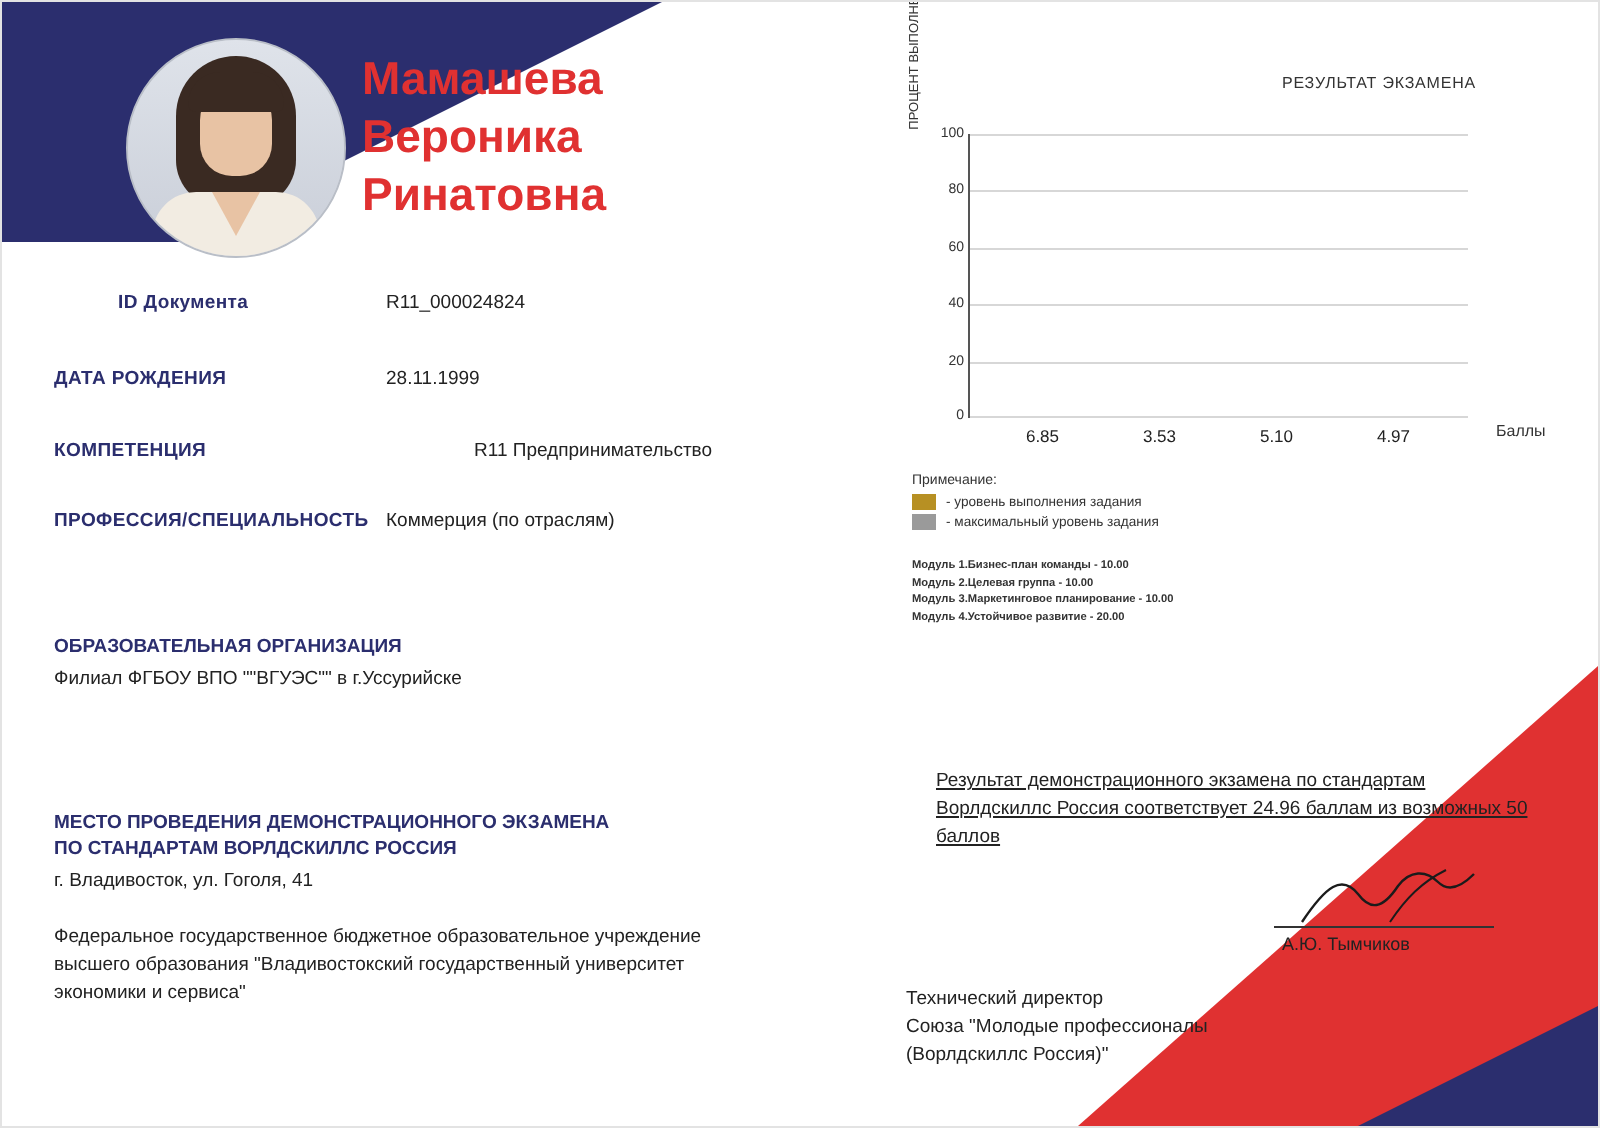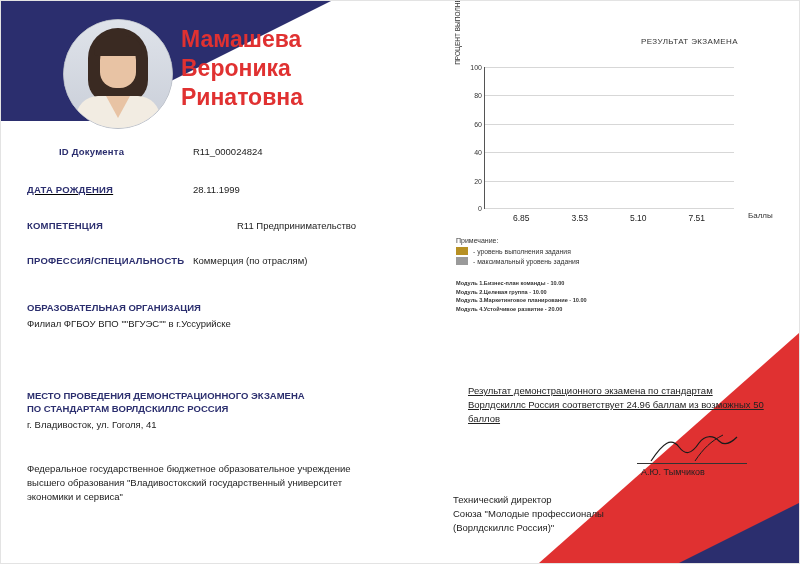--- a/index.html
+++ b/index.html
@@ -66,21 +66,21 @@
   .name{
     position:absolute;left:180px;top:24px;width:230px;
     color:#e03131;font-size:23px;font-weight:bold;line-height:29px;
   }
   
   .field{position:absolute;font-size:9.5px;}
   .field .lbl{color:#2b2e6e;font-weight:bold;letter-spacing:.2px;}
   .field .val{color:#222;}
   .val-blue{color:#2b4fbe;margin-left:44px;}
   .block{position:absolute;font-size:9.5px;color:#222;line-height:14px;}
-  .block .hdr{color:#2b2e6e;font-weight:bold;display:block;margin-bottom:3px;line-height:13px;}
+  .block .hdr{color:#2b2e6e;font-weight:bold;display:block;margin-bottom:3px;line-height:13px;margin-top:16px;}
   
   .chart-title{
     position:absolute;left:640px;top:36px;font-size:8px;color:#333;letter-spacing:.4px;
   }
   .chart-wrap{position:absolute;left:455px;top:62px;width:320px;height:170px;}
   .y-axis-label{
     position:absolute;left:-2px;top:14px;
     transform:rotate(-90deg);transform-origin:left top;
     font-size:6.5px;color:#333;white-space:nowrap;
     width:150px;text-align:center;
@@ -144,21 +144,21 @@
     <div>Ринатовна</div>
   </div>
 
   <div class="field" style="left:26px;top:145px;margin-left:32px;">
     <span class="lbl">ID Документа</span>
   </div>
   <div class="field" style="left:192px;top:145px;">
     <span class="val">R11_000024824</span>
   </div>
 
-  <div class="field" style="left:26px;top:183px;text-decoration:underline;">
+  <div class="field" style="left:26px;top:183px;">
     <span class="lbl">ДАТА РОЖДЕНИЯ</span>
   </div>
   <div class="field" style="left:192px;top:183px;">
     <span class="val">28.11.1999</span>
   </div>
 
   <div class="field" style="left:26px;top:219px;">
     <span class="lbl">КОМПЕТЕНЦИЯ</span>
   </div>
   <div class="field" style="left:192px;top:219px;">
@@ -236,21 +236,21 @@
               <div class="bot" style="height:47.4%"></div>
             </div>
           </div>
       </div>
     </div>
 
     <div class="xlabels">
       <span>6.85</span>
       <span>3.53</span>
       <span>5.10</span>
-      <span>7.51</span>
+      <span>4.97</span>
     </div>
     <div class="x-axis-label">Баллы</div>
   </div>
 
   <div class="legend">
     <div class="note">Примечание:</div>
     <div class="legend-row">
       <span class="swatch sw-gold"></span>
       <span>- уровень выполнения задания</span>
     </div>

